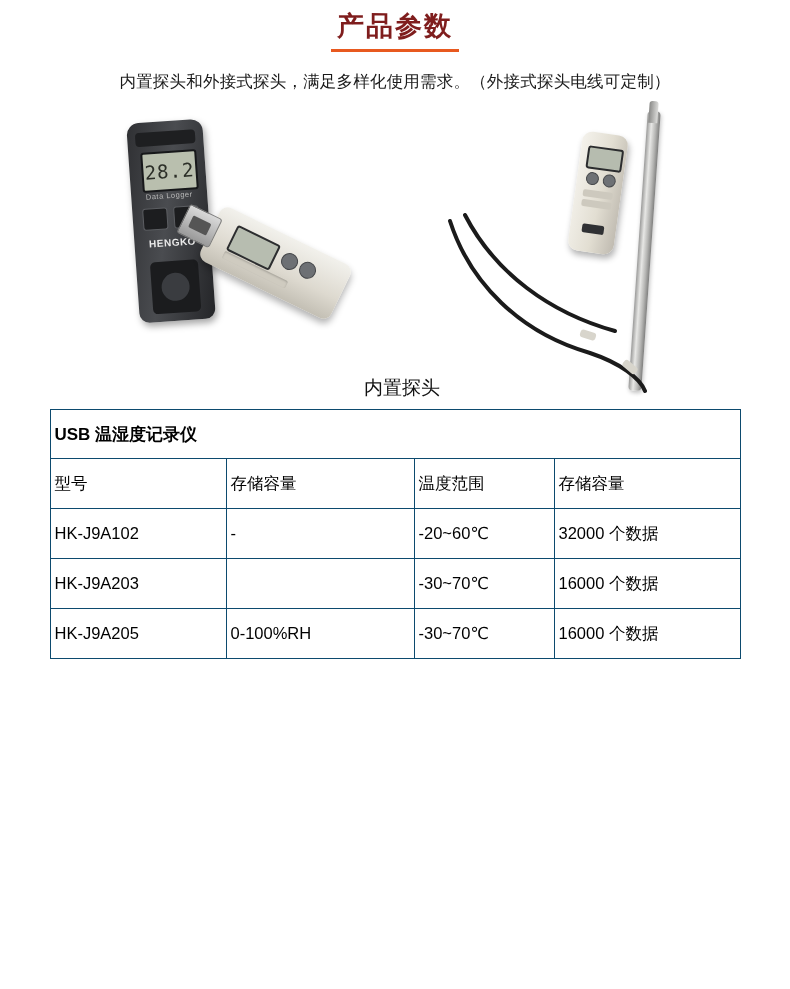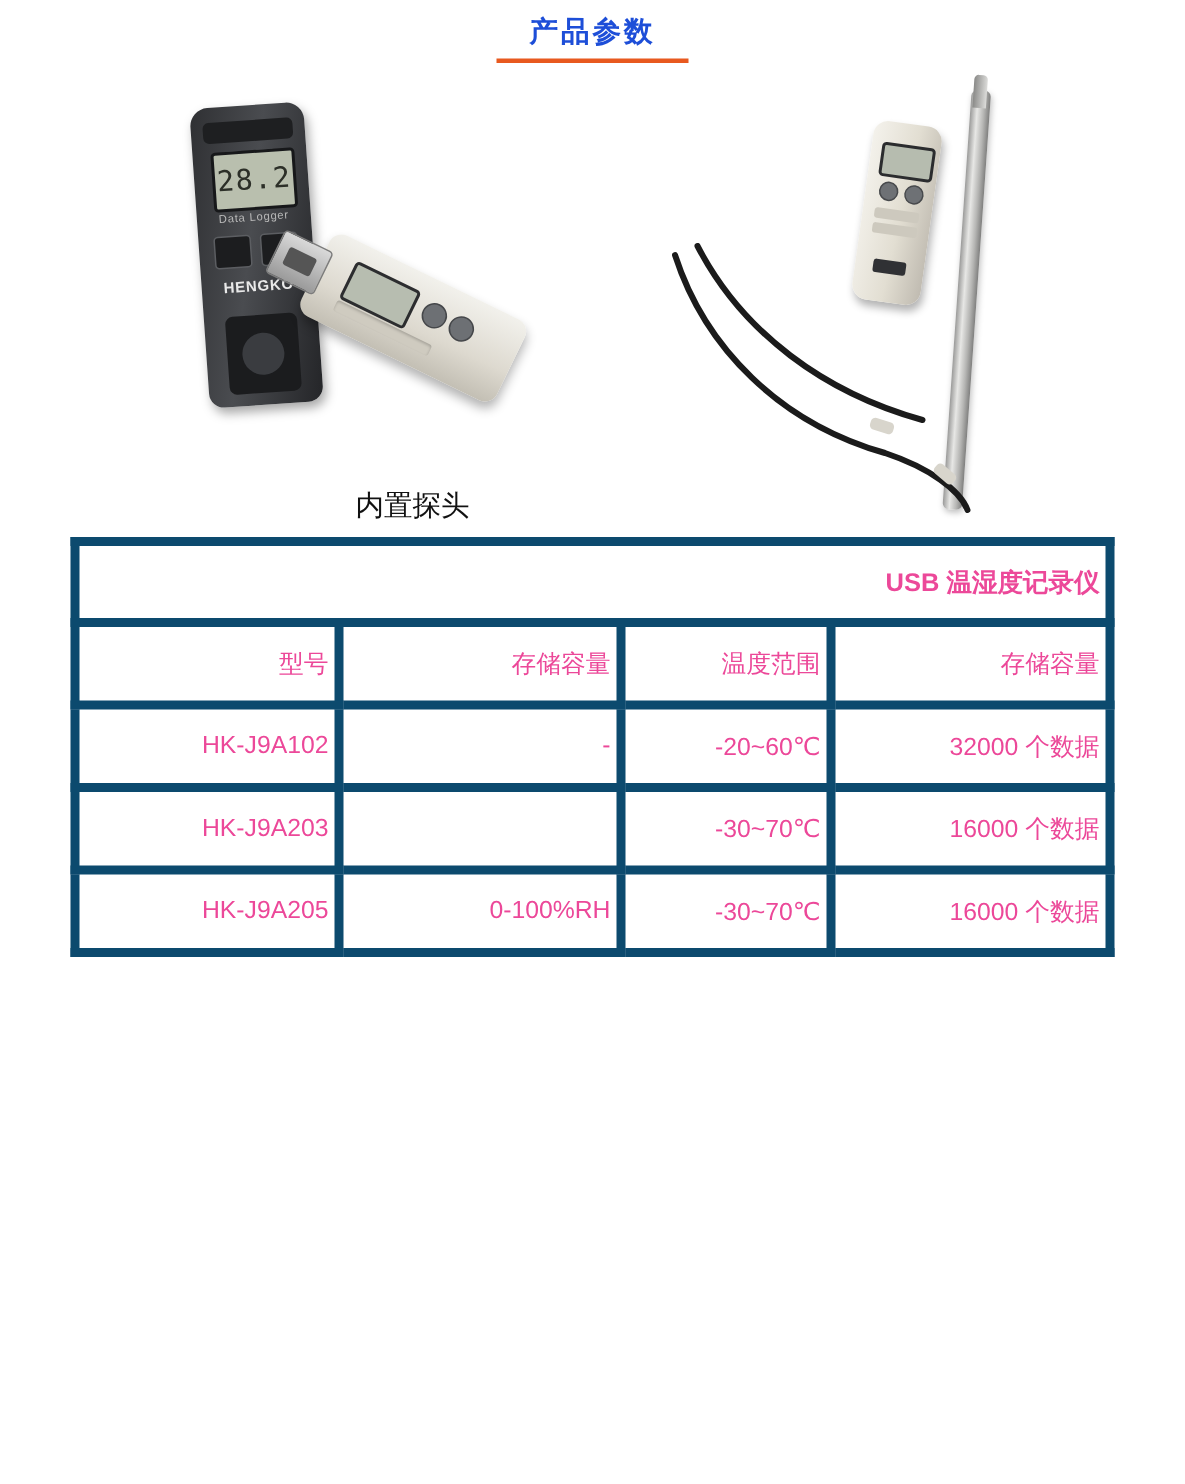--- a/index.html
+++ b/index.html
@@ -12,22 +12,22 @@
     background: #ffffff;
     font-family: "Liberation Sans", "DejaVu Sans", sans-serif;
     color: #1a1a1a;
     overflow: hidden;
     position: relative;
   }
 
   
   .page-title {
     text-align: center;
-    color: #1d4ed8;
-    font-size: 19px;
+    color: #7f1d1d;
+    font-size: 27px;
     font-weight: bold;
     letter-spacing: 2px;
     padding-top: 8px;
     margin: 0;
   }
   .title-underline {
     width: 128px;
     height: 3px;
     background: #e8591f;
     margin: 5px auto 0 auto;
@@ -52,21 +52,21 @@
     width: 330px;
     height: 300px;
   }
   .product-left { left: 55px; }
   .product-right { left: 400px; }
 
   .caption {
     position: absolute;
     bottom: 0;
     width: 100%;
-    text-align: center;
+    text-align: right;
     font-size: 19px;
     color: #111;
   }
   .caption-left { left: 55px; width: 330px; bottom: 2px; }
 
   
   .dev-a {
     position: absolute;
     left: 78px;
     top: 18px;
@@ -296,24 +296,24 @@
   }
 
   
   .spec-table {
     border-collapse: collapse;
     width: 690px;
     margin: 6px auto 0 auto;
     table-layout: fixed;
   }
   .spec-table th, .spec-table td {
-    border: 6px solid #0c4a6e;
-    text-align: right;
+    border: 1px solid #0c4a6e;
+    text-align: left;
     font-size: 16.5px;
-    color: #ec4899;
+    color: #000000;
     height: 49px;
     padding: 0 4px;
     font-weight: normal;
   }
   .spec-table .section-row td {
     font-weight: bold;
     font-size: 17px;
     height: 48px;
   }
   .spec-table .head-row td {
@@ -323,20 +323,21 @@
   .col-hum { width: 188px; }
   .col-temp { width: 140px; }
   .col-cap { width: 186px; }
 </style>
 </head>
 <body>
 
 <div>
   <h1 class="page-title">产品参数</h1>
   <div class="title-underline"></div>
+  <div class="subtitle">内置探头和外接式探头，满足多样化使用需求。（外接式探头电线可定制）</div>
 </div>
 
 <div class="products">
 
   <div class="product-block product-left">
     <div class="dev-a">
       <div class="dev-a-top">
         <div class="dev-a-btns"><span></span><span></span><span></span></div>
       </div>
       <div class="dev-a-screen">28.2</div>

